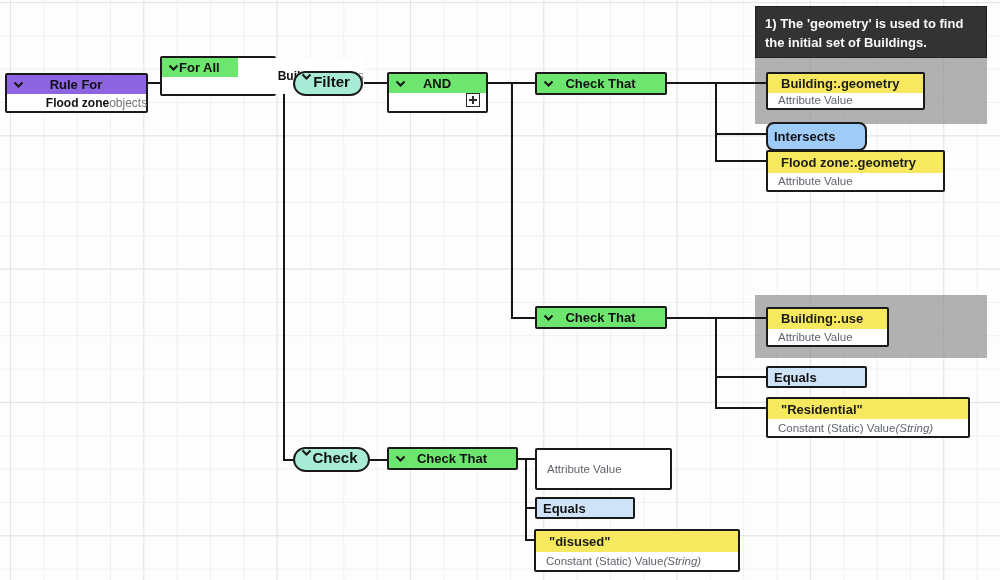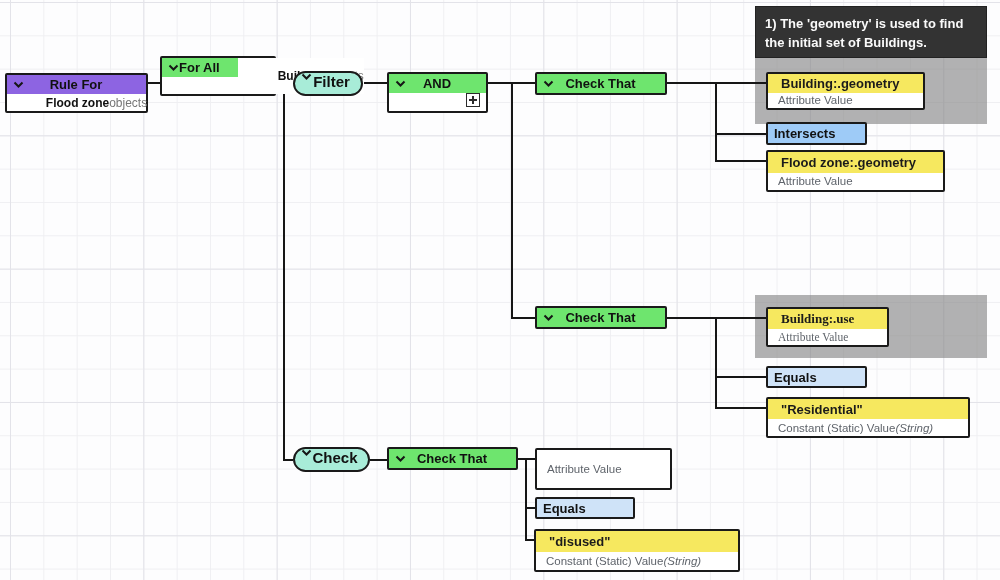--- a/index.html
+++ b/index.html
@@ -158,30 +158,30 @@
         </svg>
       </span>
     <span class="hdr-label">Check That</span>
   </div>
 
   <div class="node attr" style="left:766px;top:72px;width:159px;height:38px;">
     <div class="attr-title yellow">Building:.geometry</div>
     <div class="attr-sub">Attribute Value</div>
   </div>
 
-  <div class="node bar blue" style="left:766px;top:122px;width:101px;height:23px;">
+  <div class="node bar blue" style="left:766px;top:122px;width:101px;height:29px;border-radius:8px;">
     <span class="leftlab">Intersects</span>
   </div>
 
   <div class="node attr" style="left:766px;top:150px;width:179px;height:42px;">
     <div class="attr-title yellow">Flood zone:.geometry</div>
     <div class="attr-sub">Attribute Value</div>
   </div>
 
-  <div class="node attr" style="left:766px;top:307px;width:123px;height:40px;font-family:Liberation Serif, serif;">
+  <div class="node attr" style="left:766px;top:307px;width:123px;height:40px;">
     <div class="attr-title yellow">Building:.use</div>
     <div class="attr-sub">Attribute Value</div>
   </div>
 
   <div class="node bar paleblue" style="left:766px;top:366px;width:101px;height:22px;">
     <span class="leftlab">Equals</span>
   </div>
 
   <div class="node attr" style="left:766px;top:397px;width:204px;height:41px;">
     <div class="attr-title yellow">"Residential"</div>

